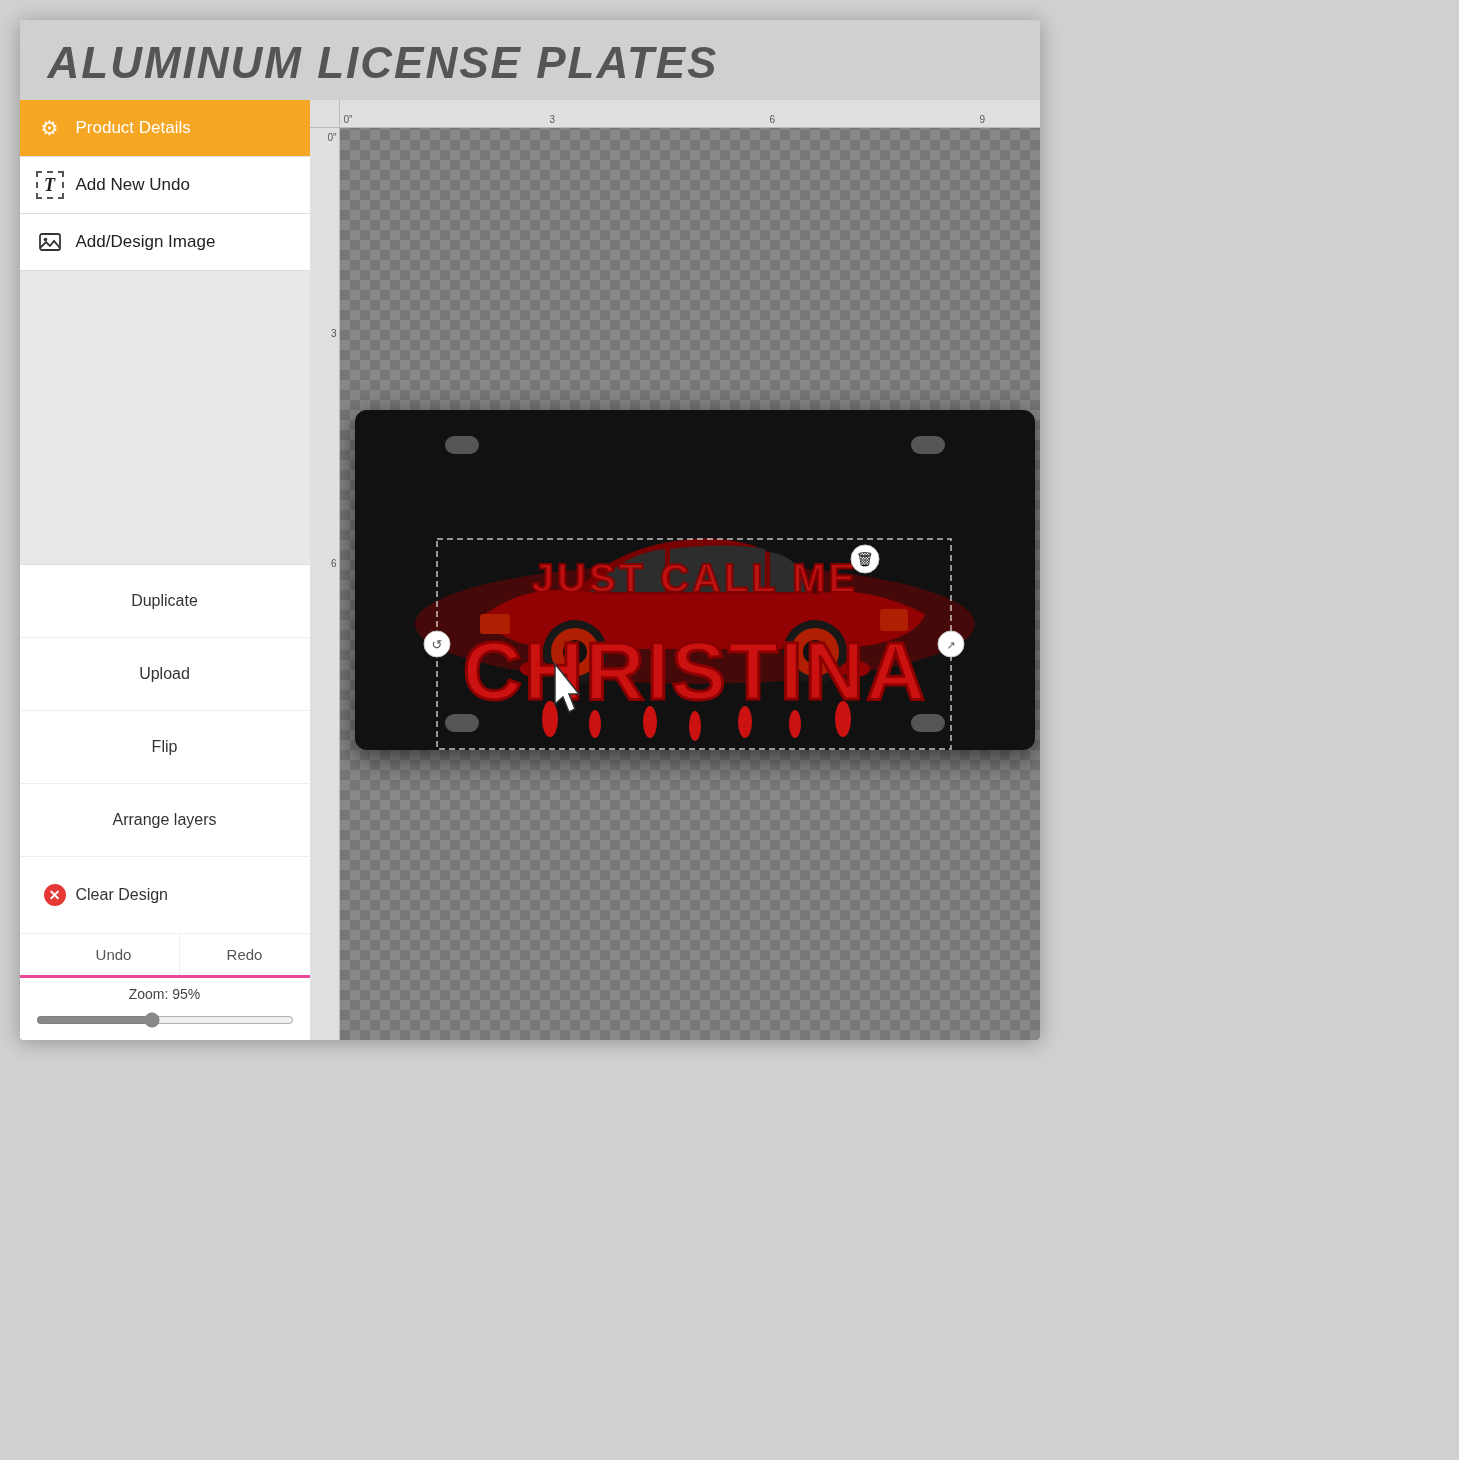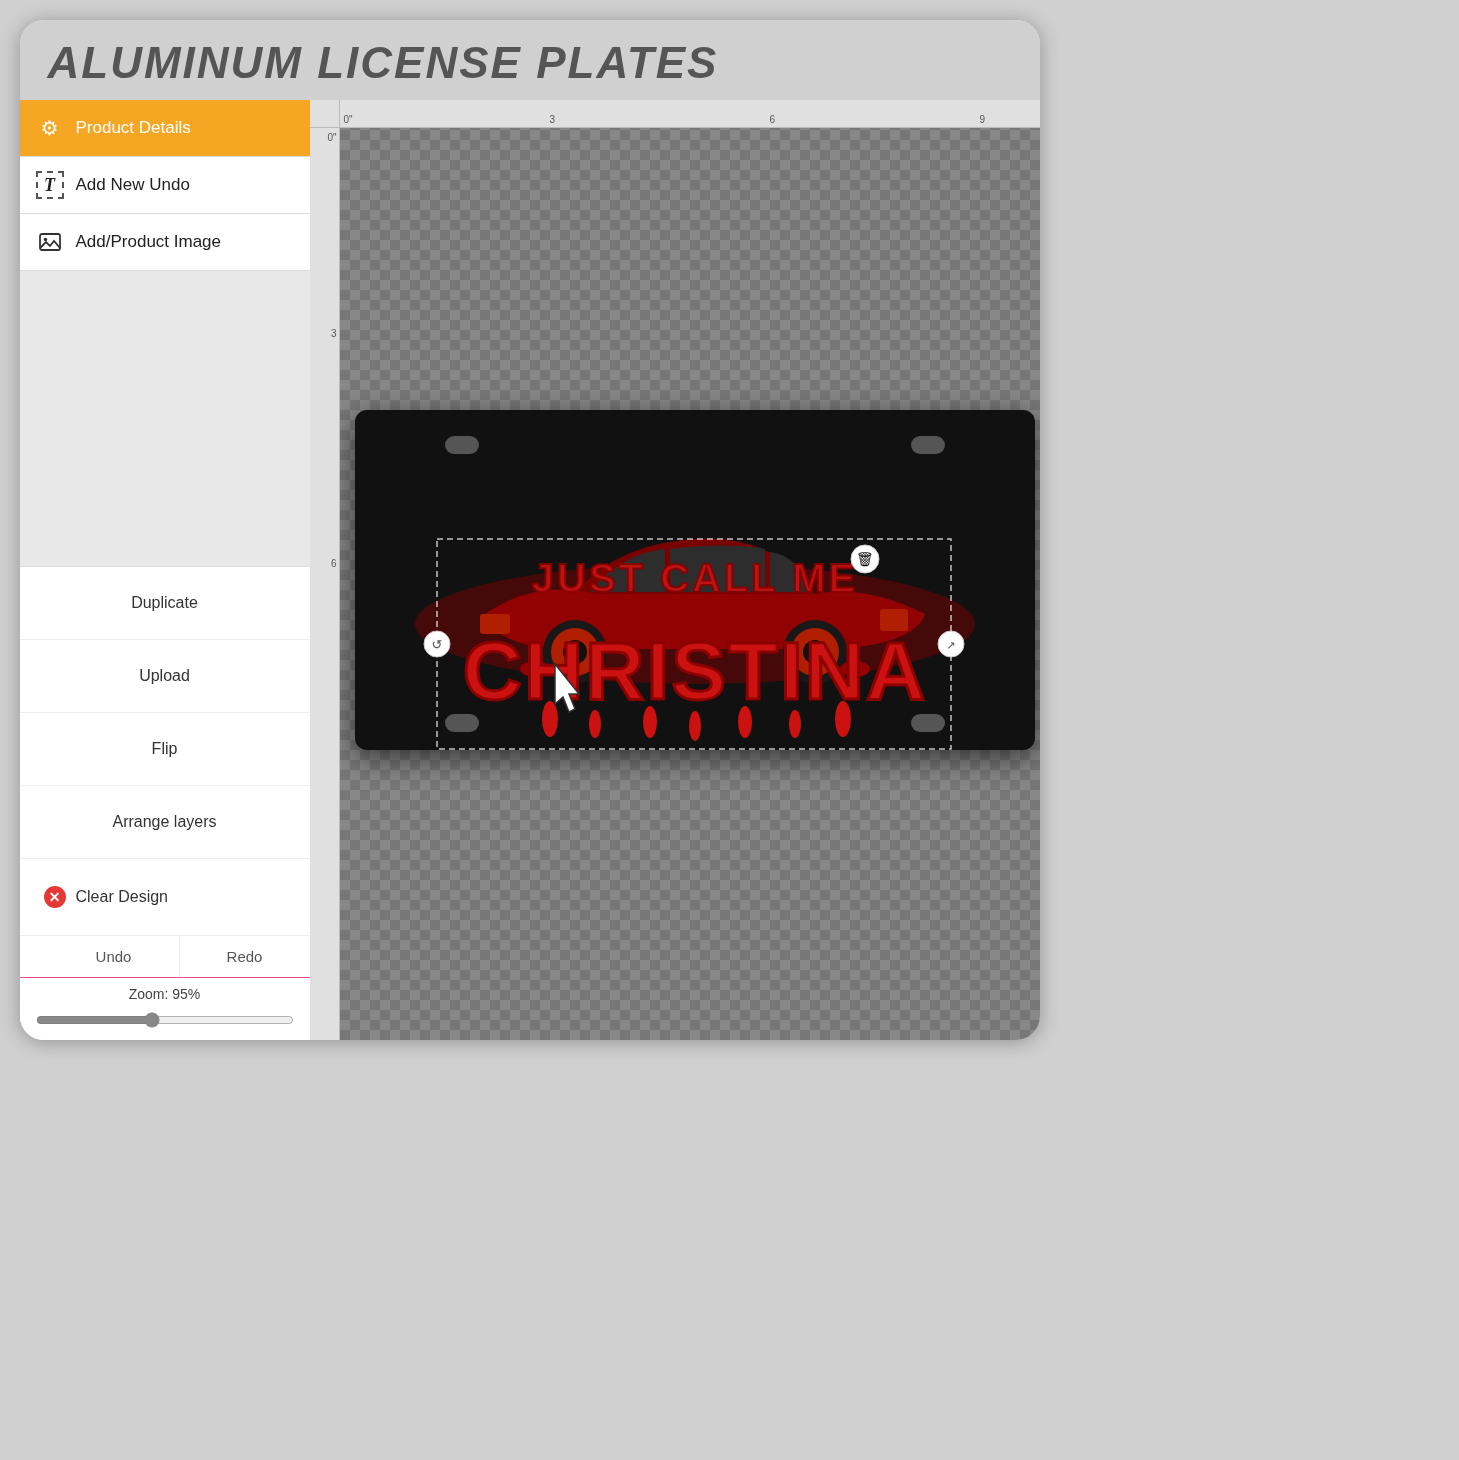--- a/index.html
+++ b/index.html
@@ -9,21 +9,21 @@
       width: 1059px;
       height: 1060px;
       display: flex;
       align-items: center;
       justify-content: center;
     }
     .main-container {
       width: 1020px;
       height: 1020px;
       background: #e8e8e8;
-      border-radius: 24px;
+      border-radius: 4px;
       overflow: hidden;
       display: flex;
       flex-direction: column;
       box-shadow: 0 2px 20px rgba(0,0,0,0.3);
       justify-content: space-between;
     }
     .page-title {
       background: #d0d0d0;
       padding: 18px 28px 12px;
       font-size: 44px;
@@ -106,21 +106,21 @@
       display: flex;
       align-items: center;
       justify-content: center;
       color: white;
       font-size: 14px;
       font-weight: bold;
       flex-shrink: 0;
     }
     .undo-redo-row {
       display: flex;
-      border-bottom: 1px solid #ec4899;
+      border-bottom: 3px solid #ec4899;
       padding-left: 29px;
     }
     .undo-btn, .redo-btn {
       flex: 1;
       padding: 12px;
       text-align: center;
       font-size: 15px;
       cursor: pointer;
       color: #555;
       border: none;
@@ -270,21 +270,21 @@
         </div>
 
         <div class="sidebar-item">
           <div class="icon-box">
             <svg width="22" height="22" viewBox="0 0 22 22" fill="none">
               <rect x="1" y="3" width="20" height="16" rx="2" stroke="#333" stroke-width="1.8" fill="none"></rect>
               <circle cx="6.5" cy="8.5" r="1.8" fill="#333"></circle>
               <polyline points="1,17 7,11 11,15 15,10 21,17" stroke="#333" stroke-width="1.8" fill="none"></polyline>
             </svg>
           </div>
-          <span>Add/Product Image</span>
+          <span>Add/Design Image</span>
         </div>
 
       </div>
 
       <div class="sidebar-spacer"></div>
 
       <div class="sidebar-bottom">
         <div class="sidebar-action">
           <span>Duplicate</span>
         </div>

